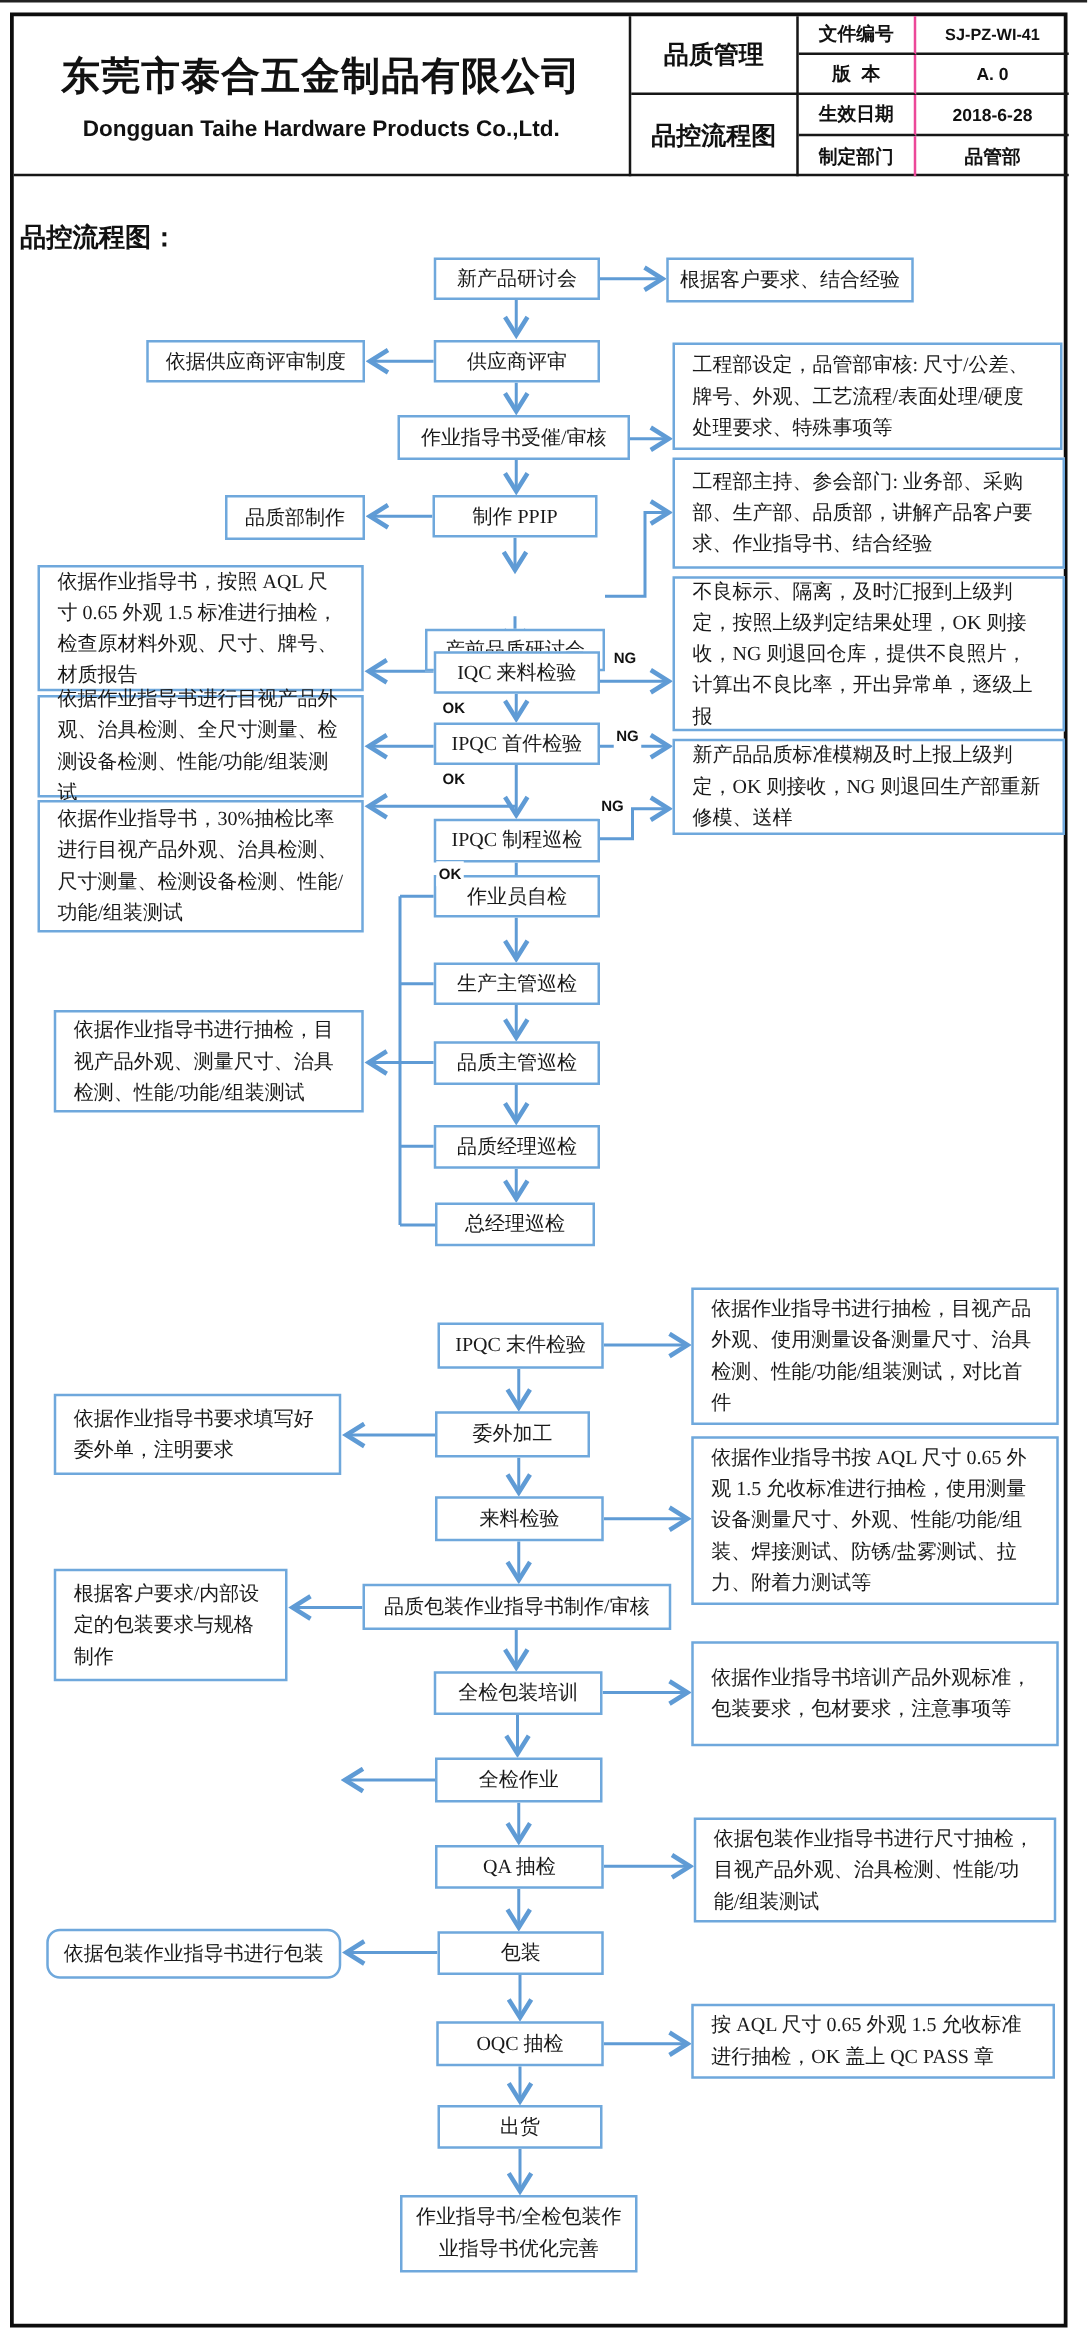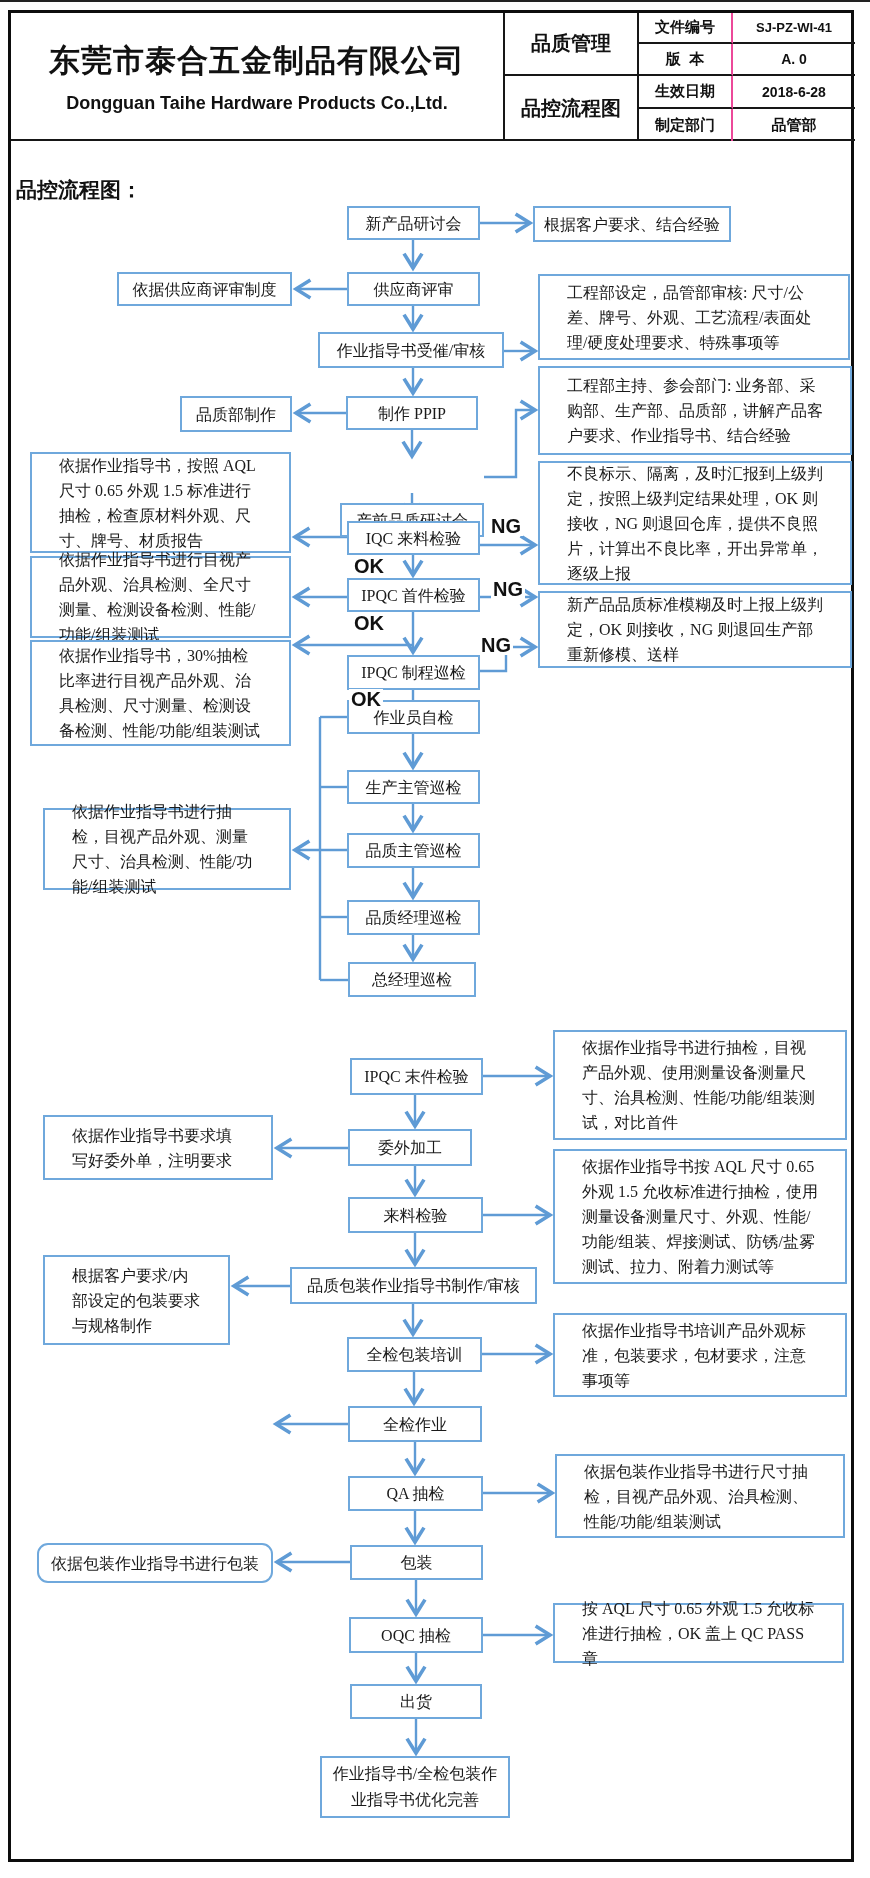--- a/index.html
+++ b/index.html
@@ -20,26 +20,26 @@
   #company-cn{font-size:31px;letter-spacing:1px;line-height:40px;}
   #company-en{font-size:18px;margin-top:12px;}
   #cell-title-top{left:494px;top:0;width:134px;height:63px;border-right:2px solid #161616;border-bottom:2px solid #161616;font-size:20px;}
   #cell-title-bottom{left:494px;top:63px;width:134px;height:65px;border-right:2px solid #161616;font-size:20px;}
   .hlabel{width:94px;border-right:2px solid #ec4899;font-size:15px;white-space:pre;}
   .hvalue{width:122px;font-size:14px;}
   .hrow-border{border-bottom:2px solid #161616;}
   
   #section-title{position:absolute;left:16px;top:176px;font-family:"Liberation Sans",sans-serif;font-weight:bold;font-size:21px;color:#111;}
   
-  .node{position:absolute;border:2px solid var(--blue);background:#fff;display:flex;align-items:center;font-size:16px;line-height:25px;padding:6px 27px;color:var(--ink);}
+  .node{position:absolute;border:2px solid var(--blue);background:#fff;display:flex;align-items:center;font-size:16px;line-height:25px;padding:6px 14px;color:var(--ink);}
   .node.flow{justify-content:center;text-align:center;padding:2px 4px;line-height:21px;white-space:nowrap;}
   .node.flow.wrap{white-space:normal;line-height:26px;}
   .node.annot.center{justify-content:center;text-align:center;padding:2px 4px;}
   
-  .tagl{position:absolute;font-family:"Liberation Sans",sans-serif;font-weight:bold;font-size:20px;line-height:20px;background:#fff;padding:0 2px;color:#111;}
+  .tagl{position:absolute;font-family:"Liberation Sans",sans-serif;font-weight:bold;font-size:12px;line-height:20px;background:#fff;padding:0 2px;color:#111;}
   
   #wires{position:absolute;left:0;top:0;}
   .wire{fill:none;stroke:var(--wire);stroke-width:2.4px;}
 </style>
 </head>
 <body>
 
 <div id="stage">
   <div id="top-strip"></div>
   <div id="page-frame"></div>

